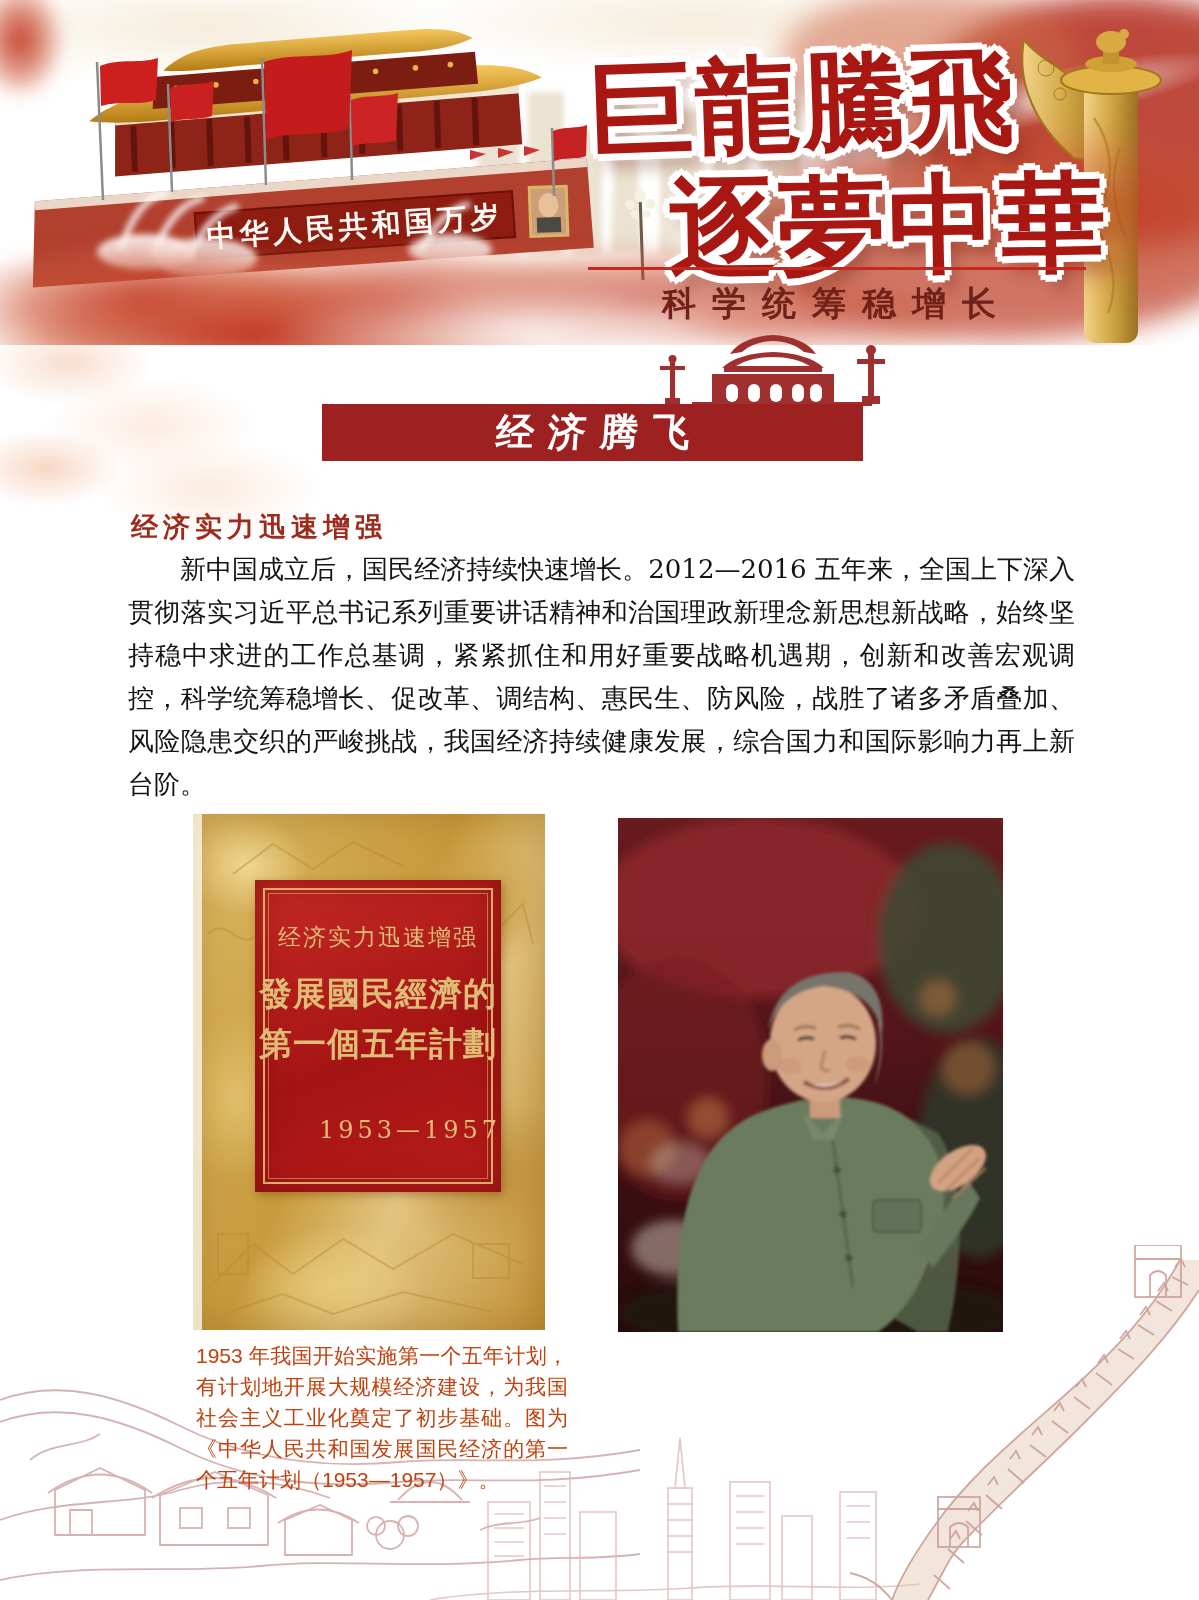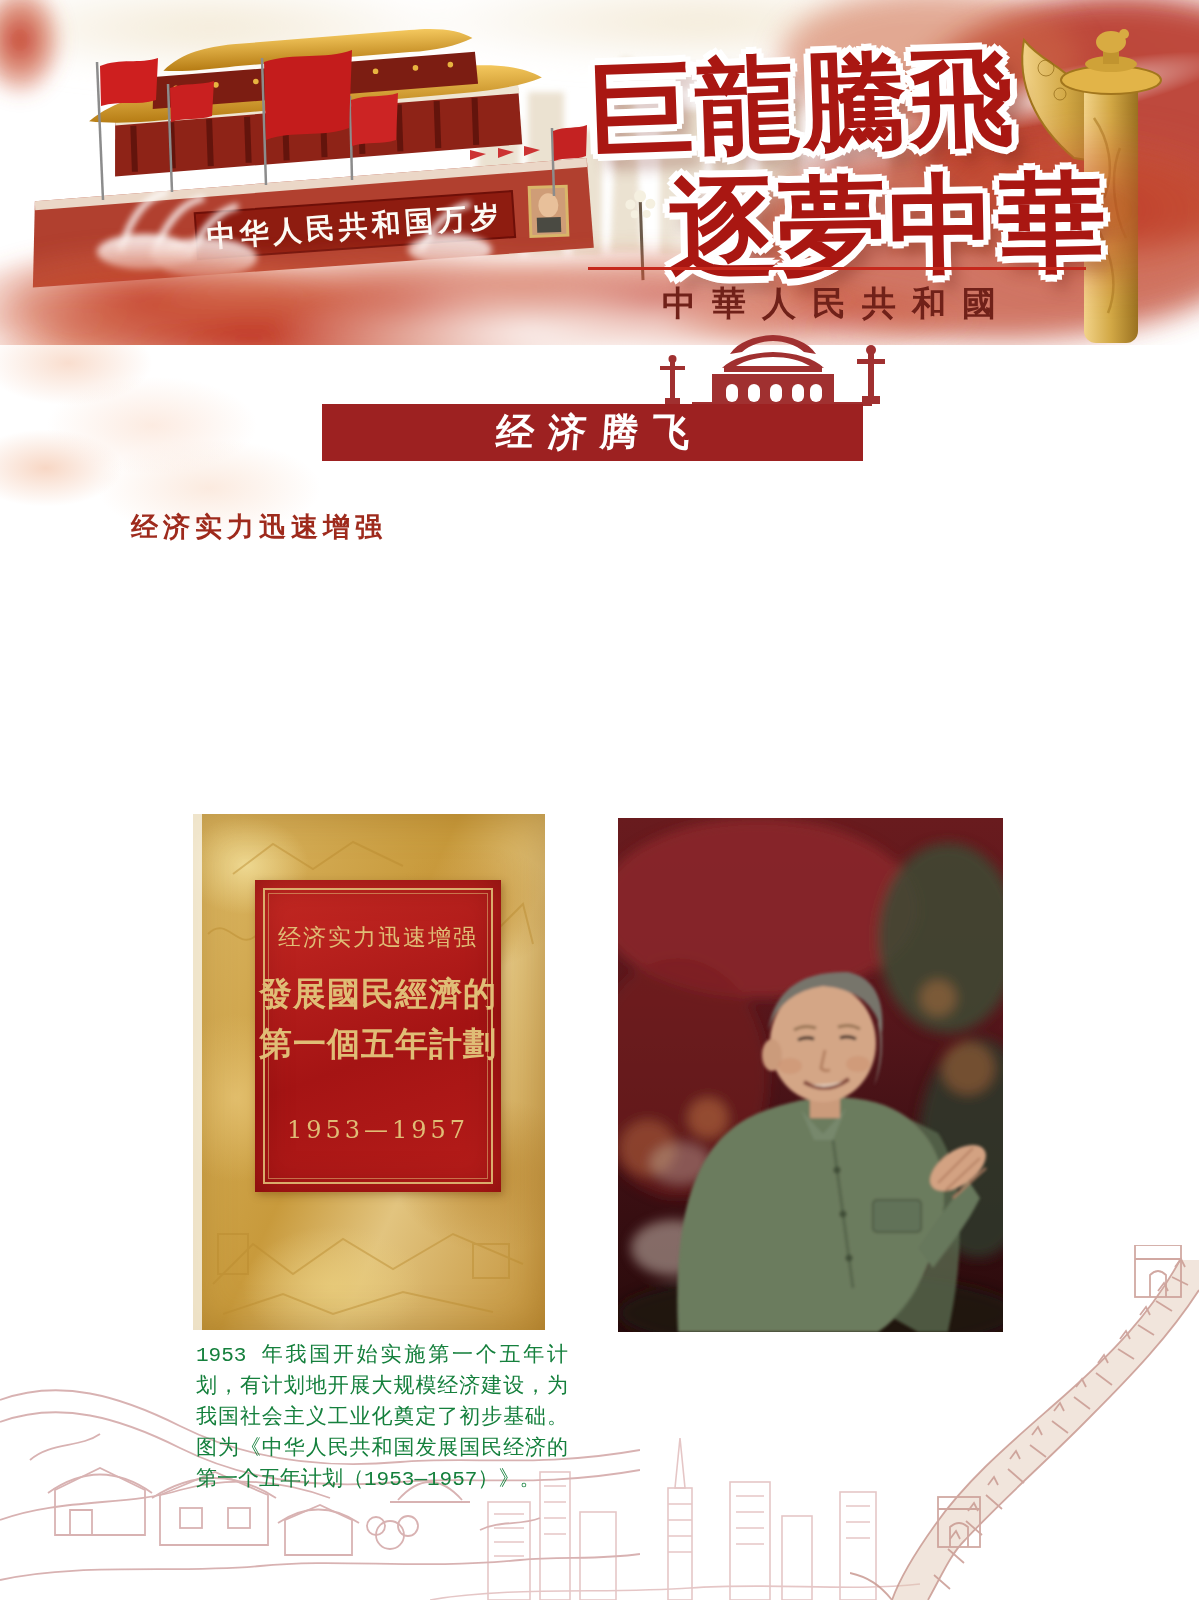--- a/index.html
+++ b/index.html
@@ -60,27 +60,27 @@
     box-shadow:inset 0 0 34px rgba(90,0,0,.5), 2px 3px 8px rgba(90,50,0,.35);}
   .book-frame{position:absolute;left:8px;top:8px;right:8px;bottom:8px;
     border:2px solid rgba(224,189,118,.9);}
   .book-frame-inner{position:absolute;left:3px;top:3px;right:3px;bottom:3px;
     border:1px solid rgba(224,189,118,.55);}
   .book-text{position:absolute;left:0;width:100%;text-align:center;color:#e0bd76;
     font-family:"DejaVu Serif",serif;}
   .book-t1{top:42px;font-size:23px;letter-spacing:2px;}
   .book-t2{top:92px;font-size:33px;font-weight:bold;letter-spacing:1px;}
   .book-t3{top:142px;font-size:33px;font-weight:bold;letter-spacing:1px;}
-  .book-years{top:236px;font-size:24px;letter-spacing:4px;}
+  .book-years{top:236px;font-size:24px;letter-spacing:4px;padding-left:32px;}
 
   .deng-photo{position:absolute;left:618px;top:818px;width:385px;height:514px;z-index:2;
     filter:blur(.6px) saturate(.92);}
 
-  .caption{position:absolute;z-index:3;font-size:21px;line-height:31px;color:#15803d;
-    font-family:Liberation Mono, monospace;text-align:justify;}
+  .caption{position:absolute;z-index:3;font-size:21px;line-height:31px;color:#c2410c;
+    font-family:Liberation Sans, sans-serif;text-align:justify;}
   .caption-left{left:196px;top:1340px;width:372px;}
   .caption-right{left:618px;top:1340px;width:400px;font-size:20px;}
 
   
   .village-sketch{position:absolute;left:0;top:1330px;width:640px;height:270px;z-index:1;}
   .city-sketch{position:absolute;left:430px;top:1430px;width:490px;height:170px;z-index:1;}
   .wall-sketch{position:absolute;left:850px;top:1245px;width:349px;height:355px;z-index:1;}
 </style>
 </head>
 <body>
@@ -262,21 +262,21 @@
     </g>
     <ellipse cx="1100" cy="210" rx="180" ry="90" fill="url(#redCloud)" opacity=".6" filter="url(#b14)"></ellipse>
   </svg>
 
   <div class="pink-clouds"></div>
 
   <div class="title-block">
     <div class="title-line title-line1">巨龍騰飛</div>
     <div class="title-line title-line2">逐夢中華</div>
     <div class="title-rule"></div>
-    <div class="subtitle">中華人民共和國</div>
+    <div class="subtitle">科学统筹稳增长</div>
   </div>
 
   <svg class="gate-silhouette" viewBox="0 0 240 78" xmlns="http://www.w3.org/2000/svg">
     <g fill="#a03030">
 
       <rect x="18" y="34" width="5" height="40"></rect>
       <rect x="8" y="38" width="25" height="4"></rect>
       <circle cx="20.5" cy="31" r="4"></circle>
       <rect x="13" y="70" width="15" height="6"></rect>
 
@@ -298,20 +298,21 @@
       <rect x="140" y="56" width="12" height="18" rx="6"></rect>
       <rect x="158" y="56" width="12" height="18" rx="6"></rect>
     </g>
   </svg>
 
   <div class="banner-bar">
     <span class="banner-label">经济腾飞</span>
   </div>
 
   <h2 class="article-heading">经济实力迅速增强</h2>
+  <p class="article-paragraph">新中国成立后，国民经济持续快速增长。2012—2016 五年来，全国上下深入贯彻落实习近平总书记系列重要讲话精神和治国理政新理念新思想新战略，始终坚持稳中求进的工作总基调，紧紧抓住和用好重要战略机遇期，创新和改善宏观调控，科学统筹稳增长、促改革、调结构、惠民生、防风险，战胜了诸多矛盾叠加、风险隐患交织的严峻挑战，我国经济持续健康发展，综合国力和国际影响力再上新台阶。</p>
 
   <div class="book-figure">
     <svg class="book-sketch" viewBox="0 0 352 516" xmlns="http://www.w3.org/2000/svg">
       <g stroke="#b98a2e" stroke-width="2" fill="none" opacity=".45">
         <path d="M 20,470 L 60,430 L 100,460 L 150,425 L 200,455 L 260,420 L 330,450"></path>
         <path d="M 30,500 L 90,480 L 140,500 L 210,478 L 300,498"></path>
         <path d="M 15,120 C 35,100 45,140 65,120 C 85,100 95,140 115,120"></path>
         <path d="M 300,120 L 330,90 L 340,130"></path>
         <rect x="25" y="420" width="30" height="40"></rect>
         <rect x="280" y="430" width="36" height="34"></rect>

